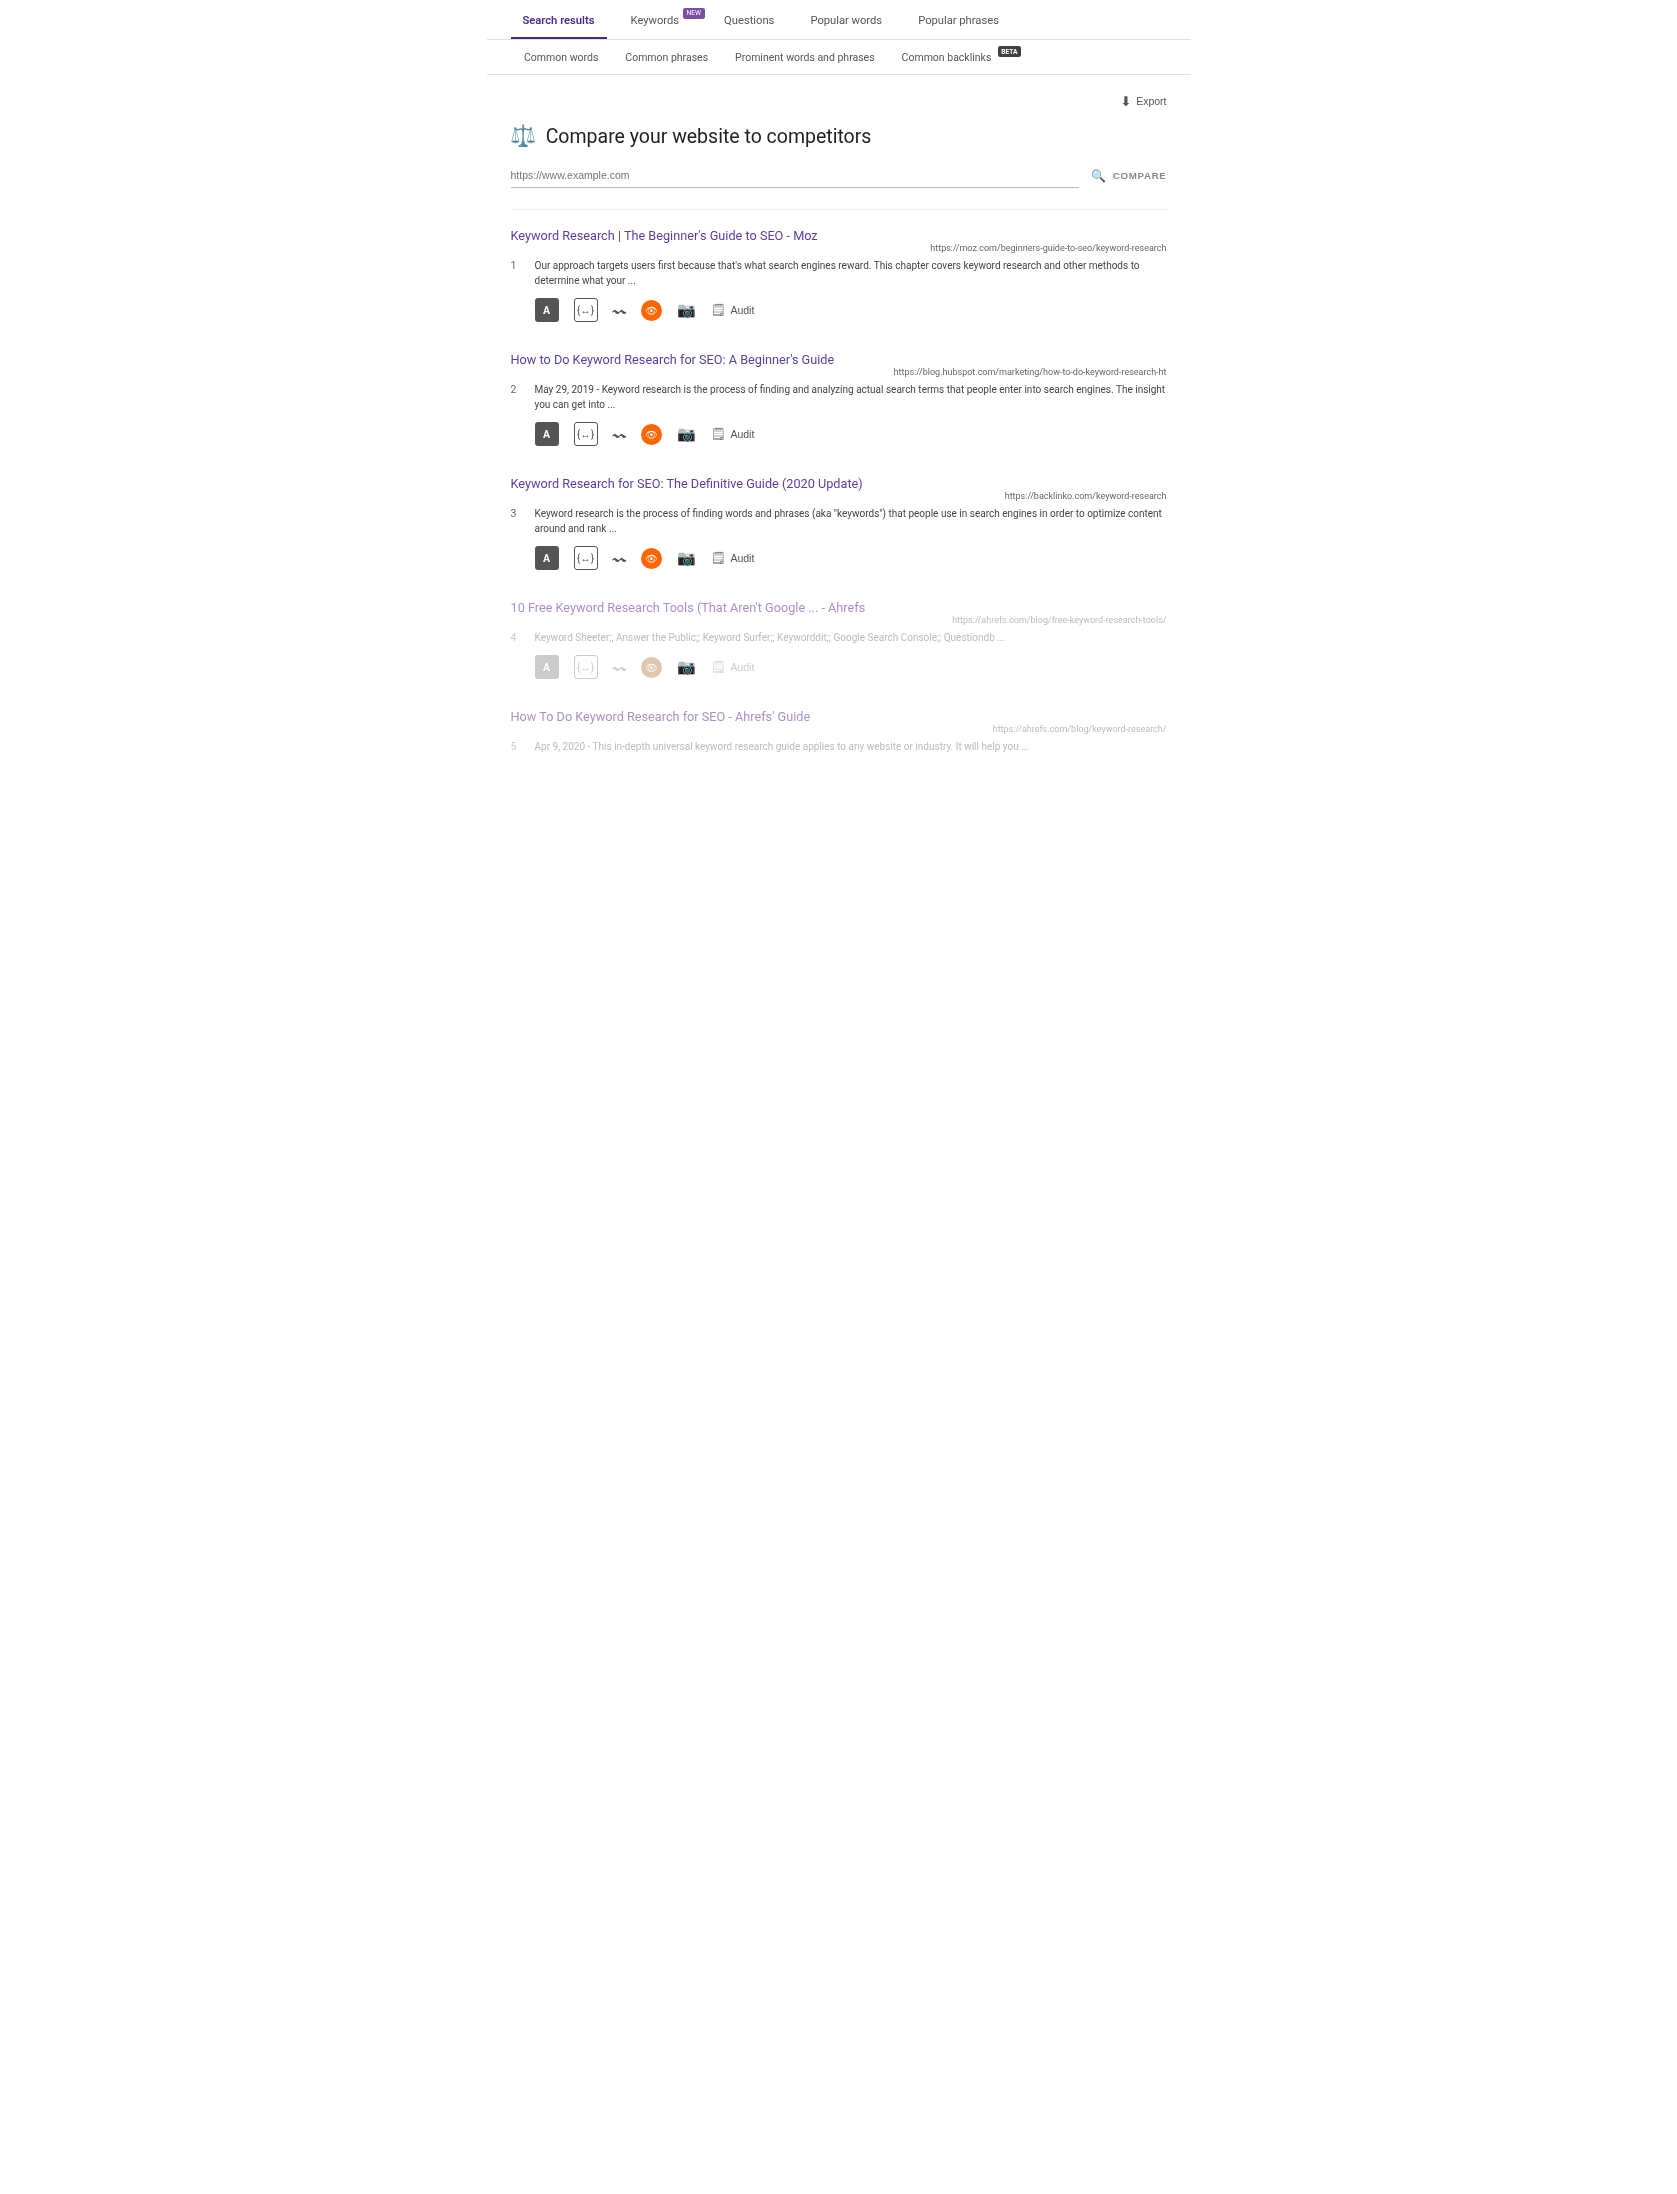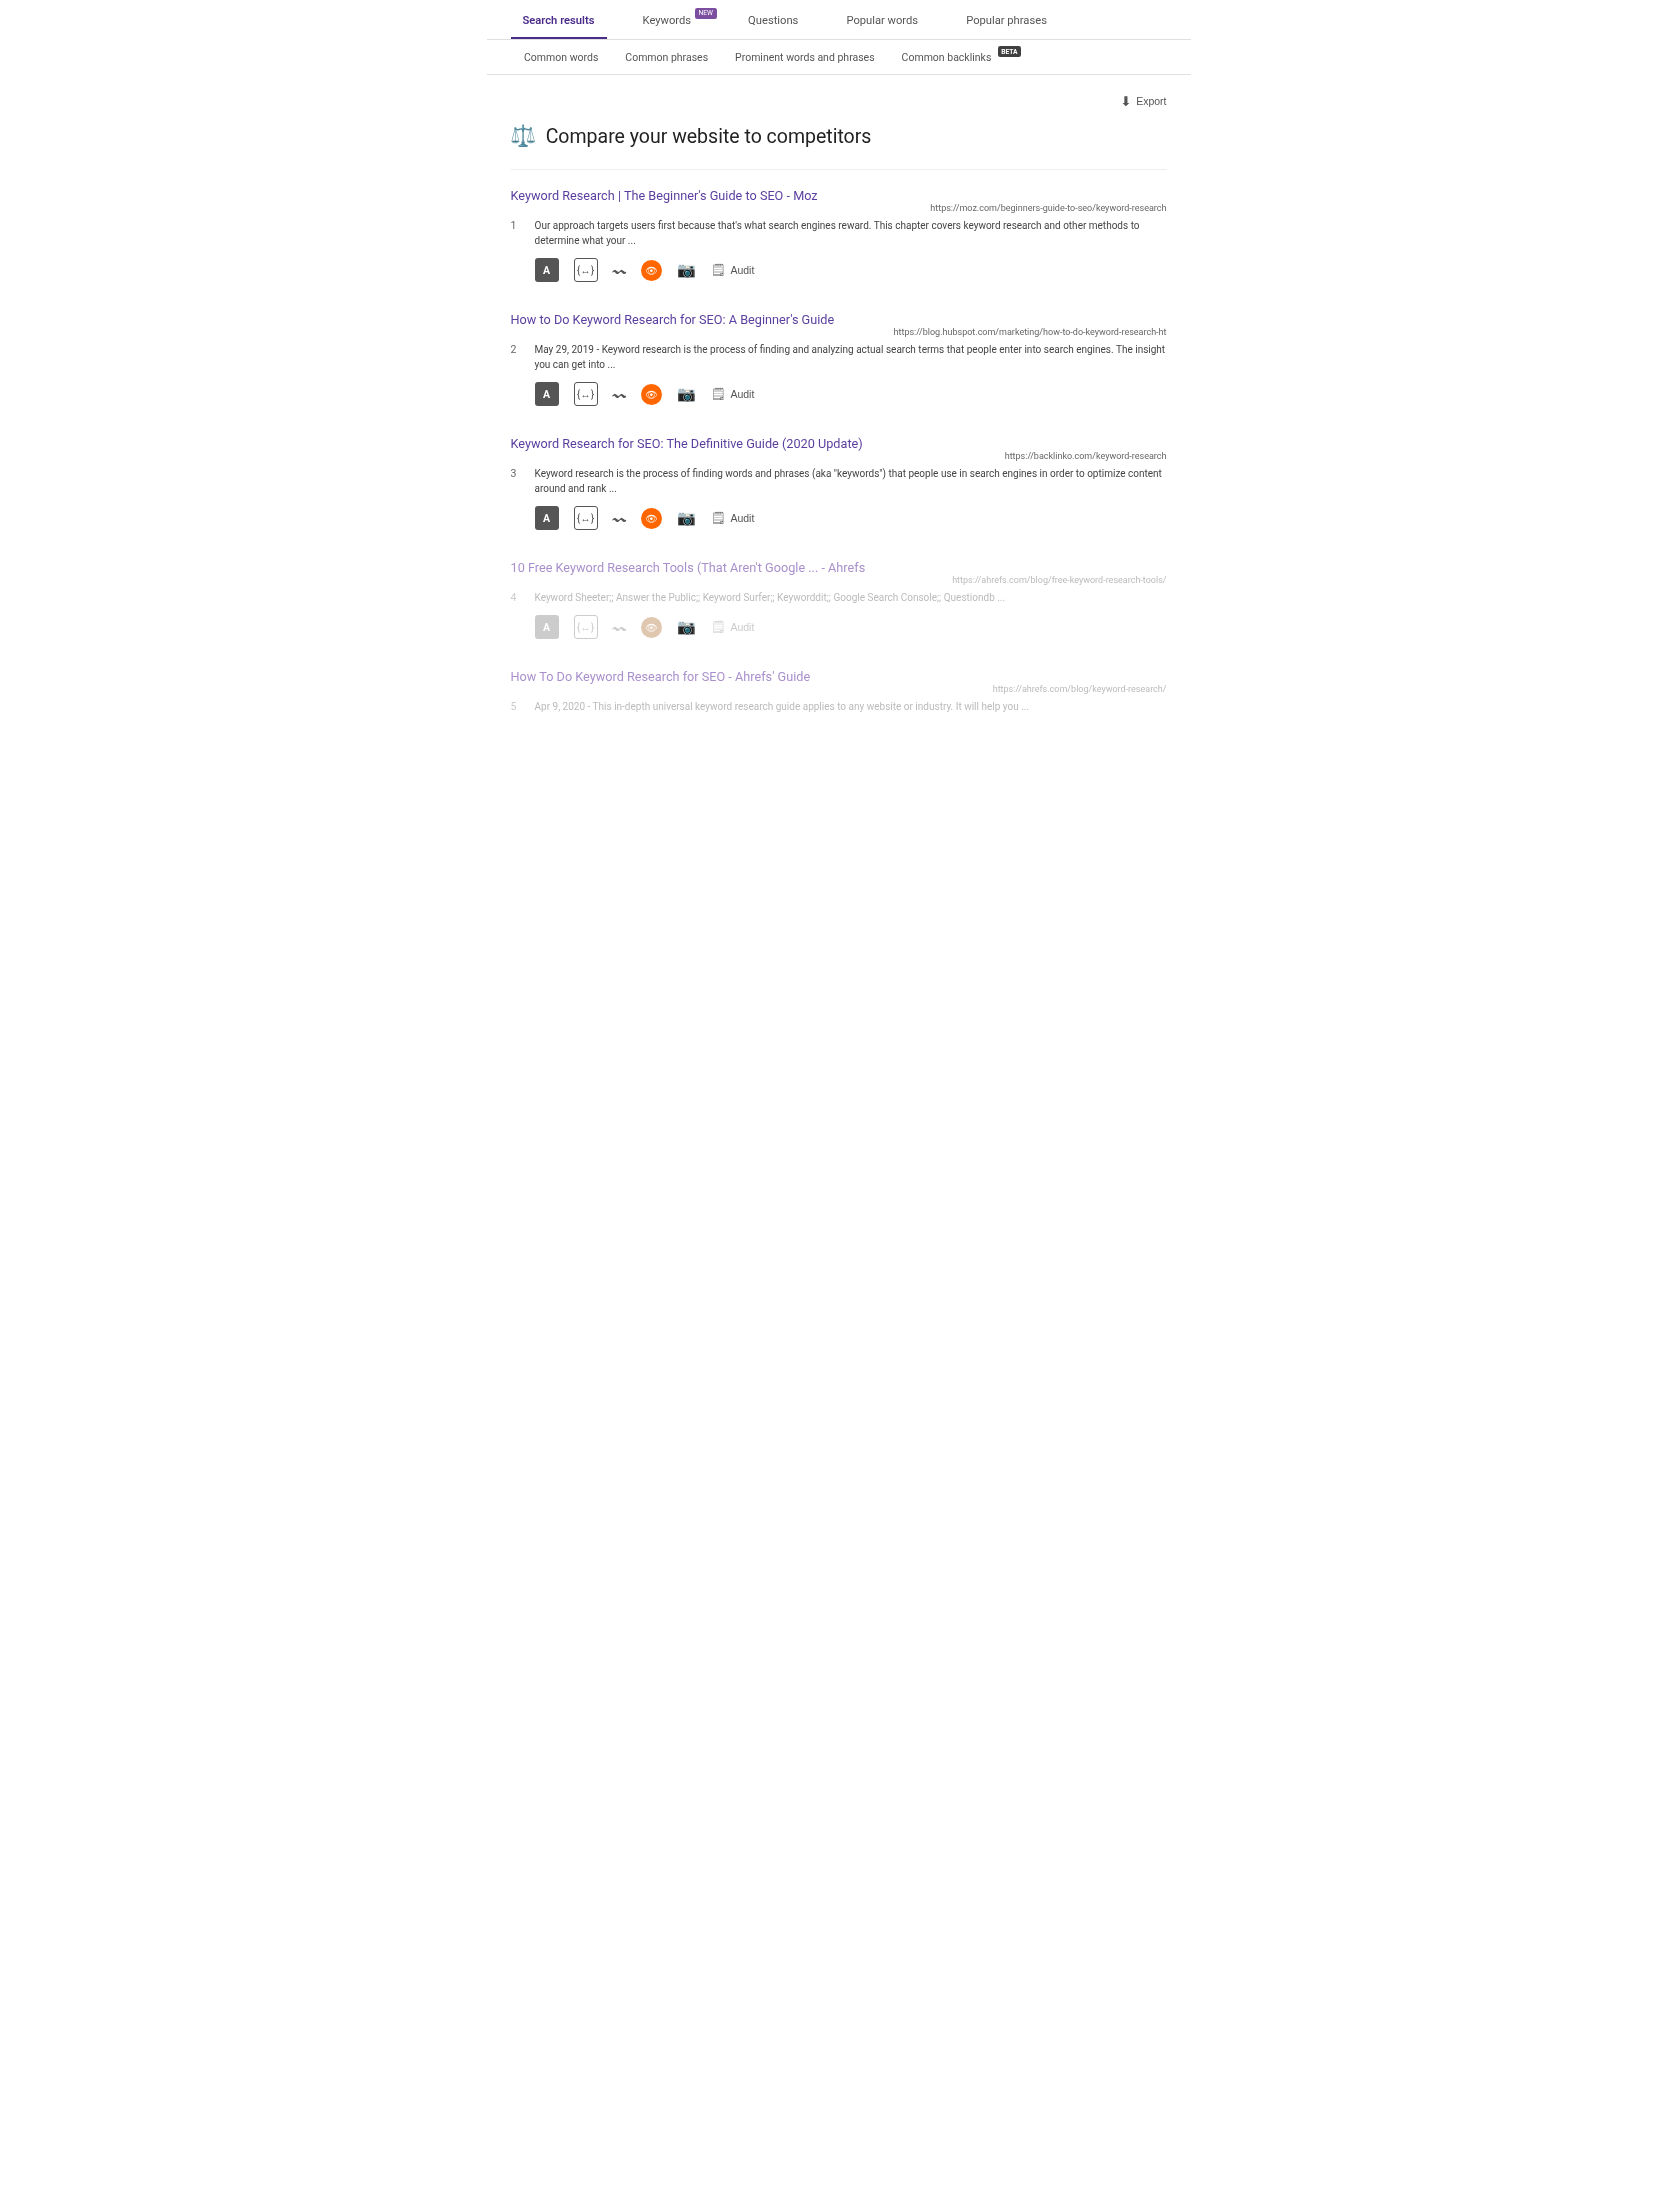--- a/index.html
+++ b/index.html
@@ -12,21 +12,21 @@
     }
 
     
     .top-nav {
       border-bottom: 0.7px solid #e0e0e0;
       padding: 0 24px;
     }
     .top-nav-row {
       display: flex;
       align-items: flex-start;
-      gap: 24px;
+      gap: 12px;
     }
     .nav-tab {
       padding: 13.5px 12px 10.5px;
       font-size: 11.2px;
       color: #555;
       cursor: pointer;
       position: relative;
       white-space: nowrap;
       border-bottom: 2.2px solid transparent;
     }
@@ -345,20 +345,27 @@
       <span style="font-size:13.5px;">⬇</span>
       <span>Export</span>
     </button>
   </div>
 
   <div class="compare-section">
     <div class="compare-title">
       <span class="compare-icon">⚖️</span>
       <span>Compare your website to competitors</span>
     </div>
+    <div class="compare-input-row">
+      <input class="compare-input" type="text" placeholder="https://www.example.com" style="">
+      <button class="compare-btn">
+        <span style="font-size:12px; color:#aaa;">🔍</span>
+        <span>COMPARE</span>
+      </button>
+    </div>
   </div>
 
   <hr class="divider">
 
   <div class="results-list">
 
     <div class="result-item">
       <a class="result-title">Keyword Research | The Beginner's Guide to SEO - Moz</a>
       <div class="result-url">https://moz.com/beginners-guide-to-seo/keyword-research</div>
       <div class="result-number-row">

